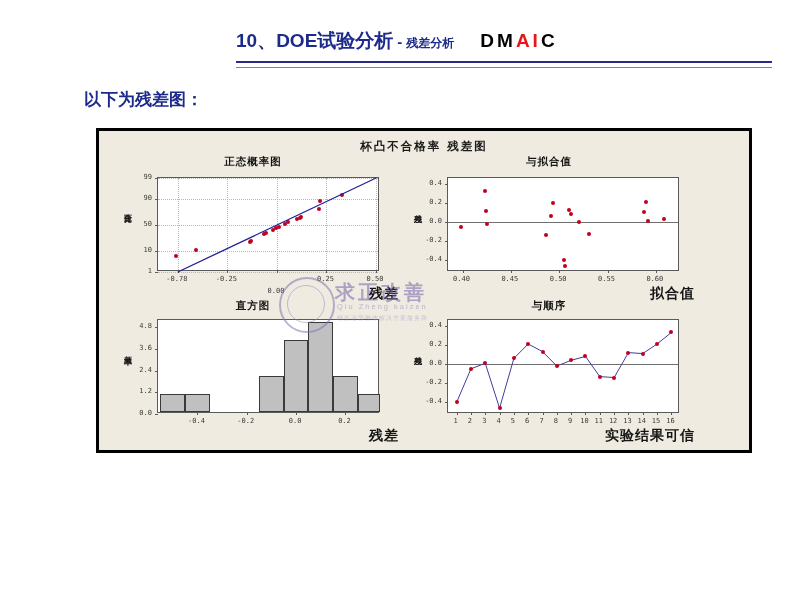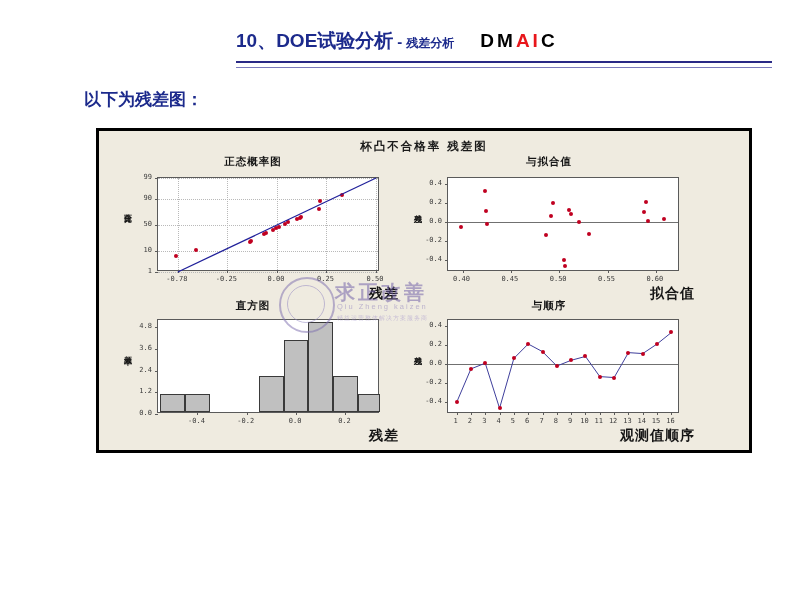--- a/index.html
+++ b/index.html
@@ -96,21 +96,21 @@
     <div id="panels">
         <div class="panel" style="left:8px;top:24px;width:292px;height:142px;">
           <div class="panel-title">正态概率图</div>
           <div class="ytick" style="top:22px;right:247px;margin-left:48px;">99</div>
           <div class="ytick" style="top:43.108376405041184px;right:247px;">90</div>
           <div class="ytick" style="top:69px;right:247px;">50</div>
           <div class="ytick" style="top:94.89162359495882px;right:247px;">10</div>
           <div class="ytick" style="top:116px;right:247px;">1</div>
           <div class="xtick" style="left:69.82142857142857px;top:120px;">-0.78</div>
           <div class="xtick" style="left:119.37499999999999px;top:120px;">-0.25</div>
-          <div class="xtick" style="left:168.92857142857144px;top:120px;text-align:right;">0.00</div>
+          <div class="xtick" style="left:168.92857142857144px;top:132px;text-align:right;">0.00</div>
           <div class="xtick" style="left:218.48214285714283px;top:120px;">0.25</div>
           <div class="xtick" style="left:268.0357142857143px;top:120px;">0.50</div>
           <div class="plotbox" style="left:50px;top:22px;width:222px;height:94px;">
             <div class="gridv" style="left:19.821428571428566px;"></div>
             <div class="gridv" style="left:69.37499999999999px;"></div>
             <div class="gridv" style="left:118.92857142857143px;"></div>
             <div class="gridv" style="left:168.48214285714283px;"></div>
             <div class="gridv" style="left:218.03571428571428px;"></div>
             <div class="gridh" style="top:0px;"></div>
             <div class="gridh" style="top:21.108376405041184px;"></div>
@@ -287,21 +287,21 @@
             <div class="pt" style="left:108.83950617283949px;top:46.04081632653061px;"></div>
             <div class="pt" style="left:123.16049382716048px;top:40.28571428571428px;"></div>
             <div class="pt" style="left:137.48148148148144px;top:36.44897959183673px;"></div>
             <div class="pt" style="left:151.80246913580245px;top:56.59183673469388px;"></div>
             <div class="pt" style="left:166.1234567901234px;top:57.55102040816327px;"></div>
             <div class="pt" style="left:180.4444444444444px;top:32.61224489795918px;"></div>
             <div class="pt" style="left:194.7654320987654px;top:33.57142857142857px;"></div>
             <div class="pt" style="left:209.08641975308637px;top:23.979591836734684px;"></div>
             <div class="pt" style="left:223.40740740740736px;top:12.469387755102034px;"></div>
           </div>
-          <div class="axlabel-x" style="left:0;top:128px;">观测值顺序</div>
+          <div class="axlabel-x" style="left:0;top:128px;">实验结果可信</div>
           <div class="axlabel-y" style="left:8px;top:51px;">残差</div>
         </div>
       </div>
 
     <div class="wm">
       <div class="wm-ring"></div>
       <div class="wm-ring2"></div>
       <div class="wm-text">求正改善</div>
       <div class="wm-sub">Qiu Zheng kaizen</div>
       <div class="wm-sub2">精益运营整体解决方案服务商</div>

